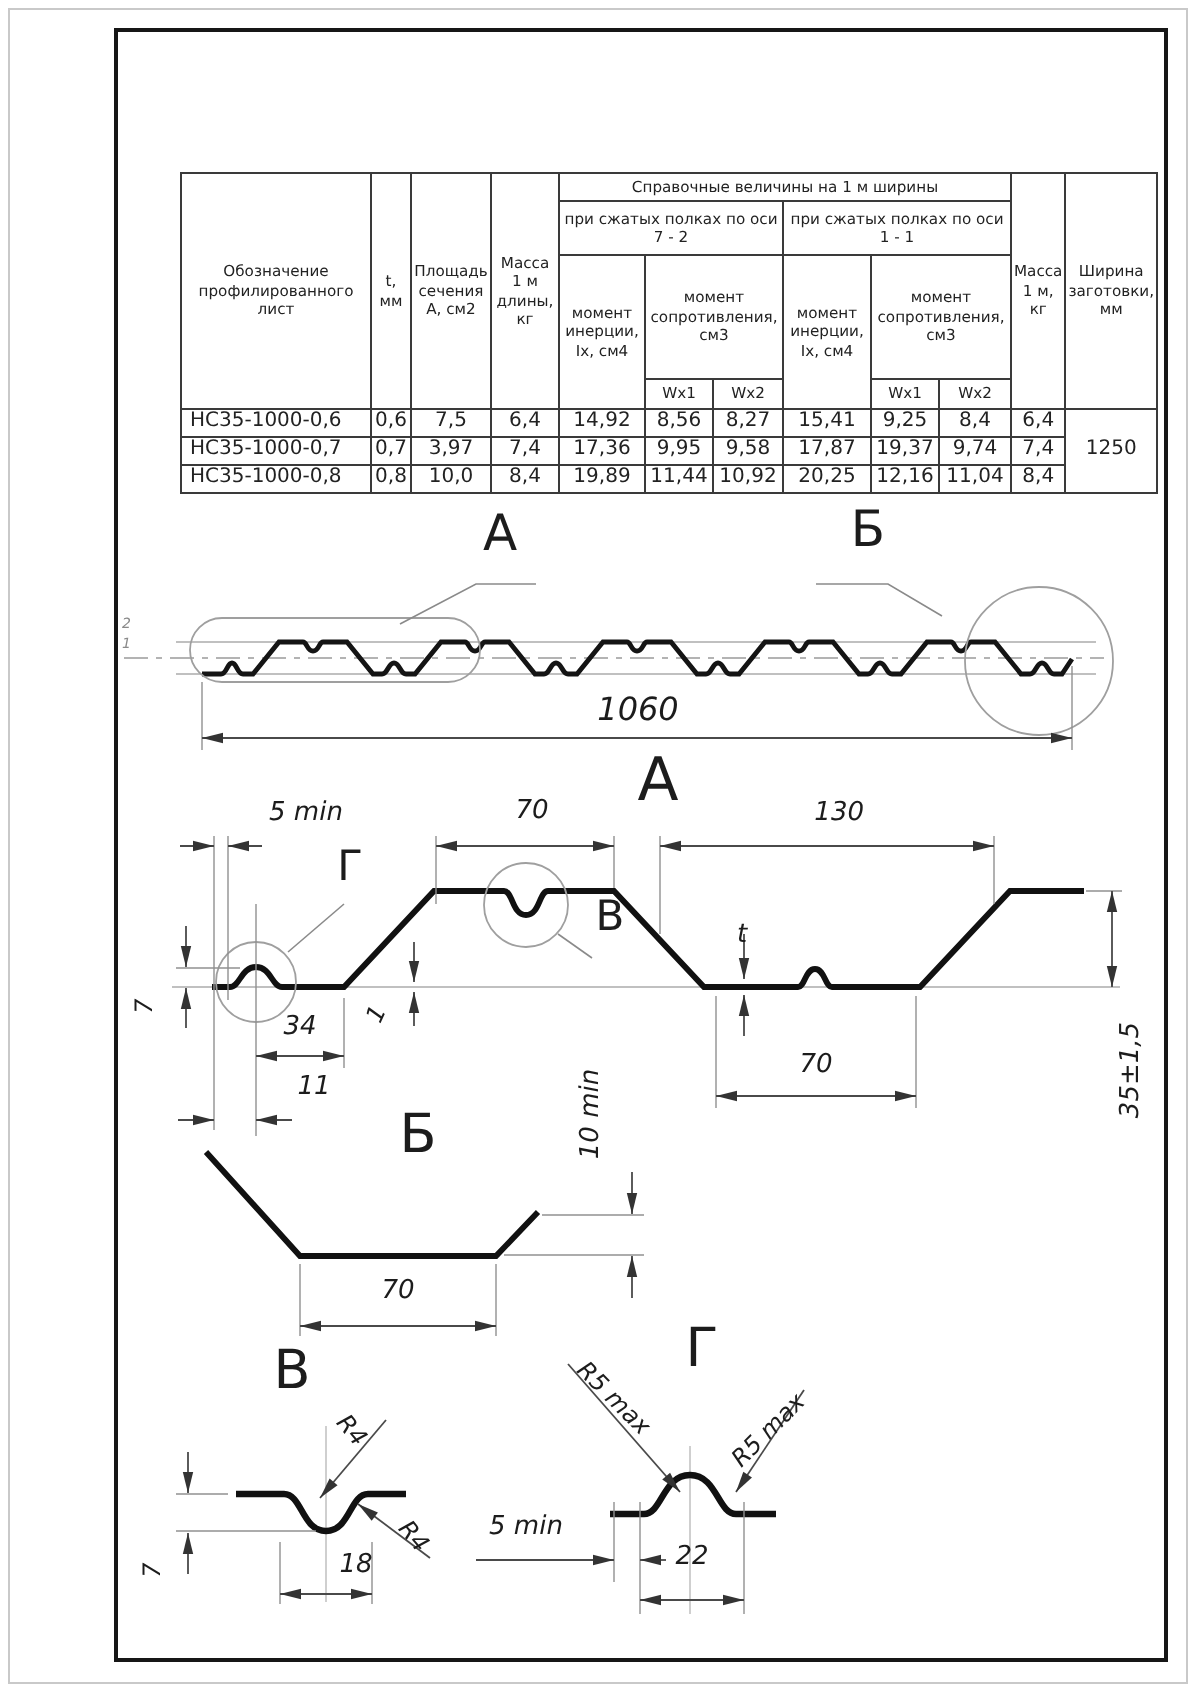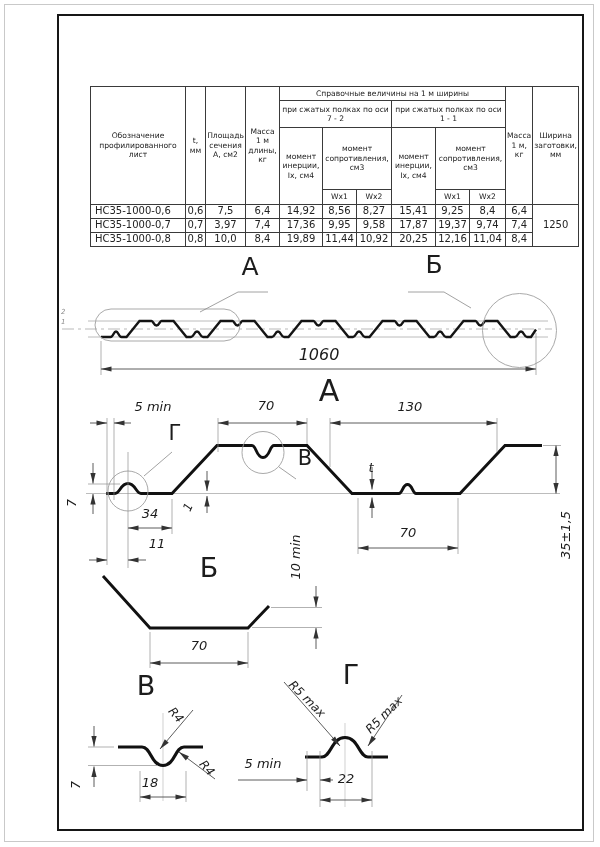--- a/index.html
+++ b/index.html
@@ -233,39 +233,39 @@
 
   <span class="lbl tiny" style="left:61px;top:309px;">2</span>
   <span class="lbl tiny" style="left:61px;top:319px;">1</span>
   <span class="lbl callout" style="left:236px;top:254px;width:28px;">А</span>
   <span class="lbl callout" style="left:420px;top:252px;width:28px;">Б</span>
   <span class="lbl dim" style="left:289px;top:347px;width:60px;font-size:16px;">1060</span>
 
   <span class="lbl big-a" style="left:309px;top:376px;width:40px;">А</span>
   <span class="lbl dim" style="left:118px;top:400px;width:70px;">5 min</span>
   <span class="lbl dim" style="left:244px;top:399px;width:44px;">70</span>
-  <span class="lbl dim" style="left:388px;top:400px;width:44px;">130</span>
+  <span class="lbl dim" style="left:388px;top:400px;width:44px;text-align:right;">130</span>
   <span class="lbl" style="left:163px;top:423px;width:24px;font-size:21px;">Г</span>
   <span class="lbl" style="left:292px;top:448px;width:26px;font-size:21px;">В</span>
   <span class="lbl dim-s rot" style="left:58px;top:496px;width:30px;height:14px;">7</span>
   <span class="lbl dim" style="left:128px;top:507px;width:44px;">34</span>
   <span class="lbl dim-s" style="left:180px;top:501px;width:16px;transform:rotate(-65deg);">1</span>
   <span class="lbl dim" style="left:135px;top:537px;width:44px;">11</span>
   <span class="lbl dim" style="left:361px;top:461px;width:20px;">t</span>
   <span class="lbl dim" style="left:386px;top:526px;width:44px;">70</span>
   <span class="lbl dim rot" style="left:536px;top:528px;width:60px;height:14px;">35±1,5</span>
 
   <span class="lbl big" style="left:189px;top:554px;width:40px;">Б</span>
   <span class="lbl dim" style="left:177px;top:639px;width:44px;">70</span>
   <span class="lbl dim rot" style="left:261px;top:550px;width:70px;height:14px;">10 min</span>
 
   <span class="lbl big" style="left:126px;top:672px;width:40px;">В</span>
   <span class="lbl dim-s" style="left:156px;top:709px;width:40px;transform:rotate(50deg);">R4</span>
   <span class="lbl dim-s" style="left:187px;top:762px;width:40px;transform:rotate(50deg);">R4</span>
   <span class="lbl dim-s rot" style="left:62px;top:778px;width:30px;height:14px;">7</span>
-  <span class="lbl dim" style="left:128px;top:776px;width:44px;">18</span>
+  <span class="lbl dim" style="left:156px;top:776px;width:44px;">18</span>
 
   <span class="lbl big" style="left:331px;top:661px;width:40px;">Г</span>
   <span class="lbl dim-s" style="left:277px;top:693px;width:60px;transform:rotate(45deg);">R5 max</span>
   <span class="lbl dim-s" style="left:354px;top:709px;width:60px;transform:rotate(-45deg);">R5 max</span>
   <span class="lbl dim" style="left:228px;top:757px;width:70px;">5 min</span>
   <span class="lbl dim" style="left:332px;top:772px;width:28px;">22</span>
 </div>
 
 </body></html>

